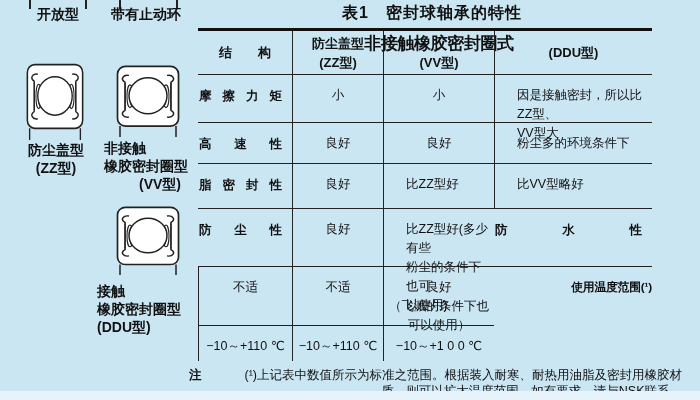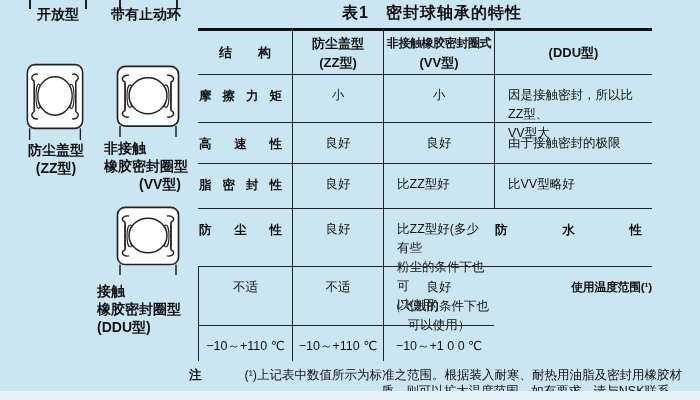--- a/index.html
+++ b/index.html
@@ -28,32 +28,32 @@
     display:grid;box-sizing:border-box;
     grid-template-columns:94px 91px 111px 158px;
     grid-template-rows:43px 48px 41px 45px 58px 59px 36px;
     font-size:12.5px;font-weight:500;
   }
   .cell{box-sizing:border-box;white-space:pre-line;line-height:19px;}
   .bl{border-left:1.2px solid #222;}
   .bt{border-top:1.2px solid #222;}
   .hd{display:flex;flex-direction:column;justify-content:center;align-items:center;
       font-weight:700;font-size:13px;line-height:19px;white-space:nowrap;}
-  .hd .tight{font-size:12px;letter-spacing:-0.4px;}
+  .hd .tight{font-size:17px;letter-spacing:-0.4px;}
   .lab{
     padding:12px 10px 0 1px;
     text-align:justify;text-align-last:justify;
     font-size:12.5px;font-weight:600;
   }
   .lab2{
     padding:11px 0 8px 0;text-align:right;text-align-last:auto;
     font-size:11.8px;font-weight:600;white-space:nowrap;letter-spacing:-0.2px;
   }
   .c-center{text-align:center;padding-top:11px;}
-  .c-left{text-align:left;padding:11px 4px 0 13px;}
+  .c-left{text-align:left;padding:11px 4px 0 22px;}
   
   .note-marker{position:absolute;left:189px;top:367px;font-size:12.5px;font-weight:700;}
   .note-text{
     position:absolute;left:209px;top:367px;width:452px;
     font-size:12.5px;font-weight:500;line-height:16px;
     padding-left:21px;text-indent:-21px;box-sizing:content-box;
     white-space:pre-line;
     text-align:right;
   }
   .bottom-strip{position:absolute;left:0;bottom:0;width:700px;height:9px;background:#e7f3fa;}
@@ -143,21 +143,21 @@
 
   <div class="cell bt lab">摩擦力矩</div>
   <div class="cell bt bl c-center">小</div>
   <div class="cell bt bl c-center">小</div>
   <div class="cell bt bl c-left">因是接触密封，所以比ZZ型、
 VV型大</div>
 
   <div class="cell bt lab">高速性</div>
   <div class="cell bt bl c-center">良好</div>
   <div class="cell bt bl c-center">良好</div>
-  <div class="cell bt bl c-left">由于接触密封的极限</div>
+  <div class="cell bt bl c-left">粉尘多的环境条件下</div>
 
   <div class="cell bt lab">脂密封性</div>
   <div class="cell bt bl c-center">良好</div>
   <div class="cell bt bl c-left">比ZZ型好</div>
   <div class="cell bt bl c-left">比VV型略好</div>
 
   <div class="cell bt lab">防尘性</div>
   <div class="cell bt bl c-center">良好</div>
   <div class="cell bt bl c-left">比ZZ型好(多少有些
 粉尘的条件下也可

